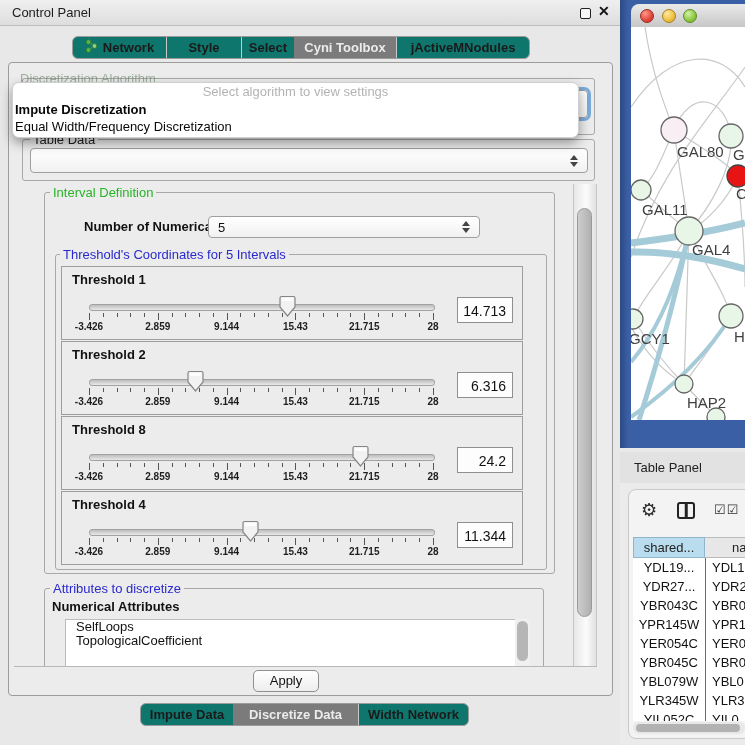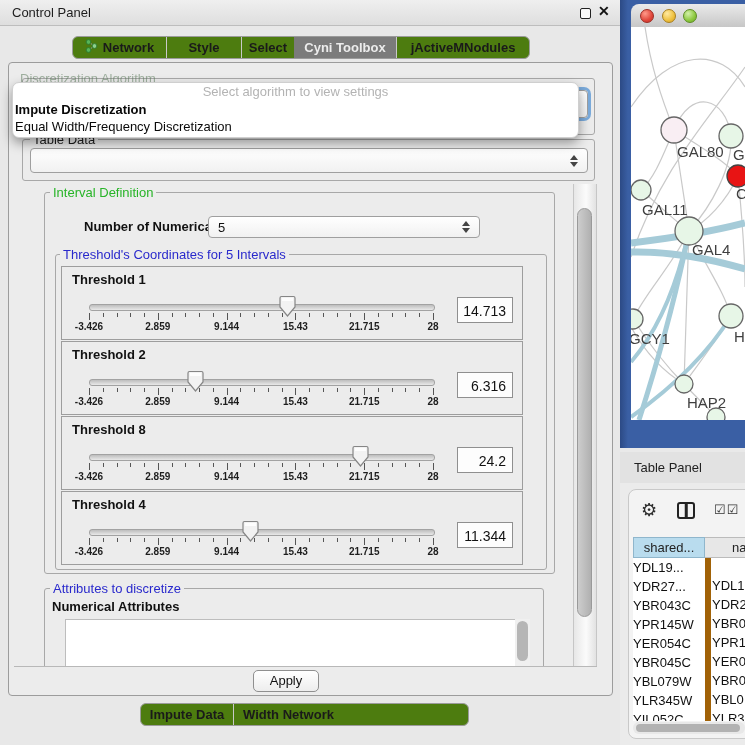--- a/index.html
+++ b/index.html
@@ -6,21 +6,21 @@
   body{width:745px;height:745px;overflow:hidden;background:#e8e8e8;
        font-family:"Liberation Sans",sans-serif;position:relative;}
   .abs{position:absolute;}
   
   #titlebar{left:0;top:0;width:620px;height:25px;background:linear-gradient(#efefef,#dedede);
             border-bottom:1px solid #bdbdbd;}
   #titlebar .t{left:12px;top:5px;font-size:13px;color:#1d1d1d;}
   #float-icon{left:580px;top:8px;width:9px;height:9px;border:1.5px solid #222;border-radius:2px;background:#f8f8f8;}
   #close-icon{left:598px;top:3px;font-size:14px;font-weight:bold;color:#111;}
   
-  .tabstrip{height:21px;background:#4d7c0f;border:1px solid #9b9b9b;border-radius:6px;
+  .tabstrip{height:21px;background:#0f766e;border:1px solid #9b9b9b;border-radius:6px;
             overflow:hidden;display:flex;}
   .tabseg{height:100%;display:flex;align-items:center;justify-content:center;
           font-size:13px;font-weight:600;color:#1a1a1a;box-sizing:border-box;cursor:default;}
   .tabseg.div{border-left:1px solid #c9c9c9;}
   .tabseg.sel{background:#7b7b7b;color:#ececec;border-left:none;}
   #top-tabs{left:72px;top:36px;width:456px;}
   #bottom-tabs{left:140px;top:703px;width:327px;}
   
   #outer-panel{left:8px;top:62px;width:603px;height:632px;background:#ececec;
                border:1px solid #9c9c9c;border-radius:4px;}
@@ -85,22 +85,22 @@
           border:1px solid #c9c9c9;border-radius:8px;}
   #gear-icon{left:641px;top:499px;font-size:18px;color:#2e2e2e;}
   #split-icon{left:677px;top:502px;width:18px;height:17px;border:2.5px solid #222;border-radius:3px;box-sizing:border-box;}
   #split-icon:before{content:"";position:absolute;left:50%;top:0;width:2.5px;height:100%;background:#222;transform:translateX(-50%);}
   #checks-icon{left:714px;top:502px;font-size:13px;color:#333;letter-spacing:1px;}
   #tablewrap{left:633px;top:537px;width:112px;height:184px;overflow:hidden;background:#fff;}
   .th-cell{position:absolute;top:0;height:21px;box-sizing:border-box;font-size:13px;color:#222;line-height:20px;}
   #th1{left:0;width:72px;background:#b9dcee;border:1px solid #8fb6cc;text-align:center;}
   #th2{left:72px;width:40px;background:#e7e7e7;border-top:1px solid #bbb;border-bottom:1px solid #bbb;padding-left:27px;}
   .trow{position:absolute;left:0;width:112px;height:19px;font-size:13px;color:#111;line-height:19px;}
-  .trow .c1{position:absolute;left:0;top:0;width:72px;height:19px;text-align:left;border-right:6px solid #a16207;}
-  .trow .c2{position:absolute;left:79px;top:0;margin-top:18px;}
+  .trow .c1{position:absolute;left:0;top:0;width:72px;height:19px;text-align:center;border-right:1px solid #a16207;}
+  .trow .c2{position:absolute;left:79px;top:0;}
   #hsb-track{left:633px;top:722px;width:112px;height:12px;background:#e8e8e8;border-radius:6px;}
   #hsb-thumb{left:636px;top:724px;width:104px;height:8px;background:#b2b2b2;border-radius:4px;}
   svg text{font-family:"Liberation Sans",sans-serif;}
 </style>
 </head>
 <body>
 
 <div class="abs" id="titlebar">
   <div class="abs t">Control Panel</div>
 </div>
@@ -328,34 +328,39 @@
       <div class="thr-thumb" style="left: 180.2px;"><svg width="17" height="22" viewBox="0 0 17 22">
           <path d="M2.5 1.5 H14.5 Q16 1.5 16 3 V12 L8.5 21 L1 12 V3 Q1 1.5 2.5 1.5 Z" fill="#f2f2f2" stroke="#858585" stroke-width="1.2"></path>
           <path d="M3 3 H14 V6 H3 Z" fill="#fdfdfd"></path>
         </svg></div>
       <div class="thr-value">11.344</div>
     </div>
     <div class="groupbox" style="left: 30px; top: 404px; width: 498px; height: 88px;"></div>
     <div class="grouplabel blue" style="left: 36px; top: 397px;">Attributes to discretize</div>
     <div style="position: absolute; left: 38px; top: 415px; font-size: 13px; font-weight: bold; color: rgb(17, 17, 17);">Numerical Attributes</div>
     <div id="attr-list" style="position: absolute; left: 51px; top: 435px; width: 450px; height: 47px; overflow: hidden;">
+      <div class="attr-item">SelfLoops</div>
+      <div class="attr-item">TopologicalCoefficient</div>
     </div>
     <div id="attr-sb" style="position: absolute; left: 501px; top: 435px; width: 15px; height: 47px;">
       <div class="th"></div>
     </div>
   </div>
 <div class="abs" id="vline-bottom"></div>
 <div class="abs" id="vsb-track"></div>
 <div class="abs" id="vsb-thumb"></div>
 
 <div class="abs" id="apply-btn">Apply</div>
 
 <div class="abs tabstrip" id="bottom-tabs">
     <div class="tabseg" style="width: 92px; flex: 0 0 92px;">
       <span>Impute Data</span>
+    </div>
+    <div class="tabseg sel" style="width: 125px; flex: 0 0 125px;">
+      <span>Discretize Data</span>
     </div>
     <div class="tabseg div" style="width: 110px; flex: 0 0 110px;">
       <span>Width Network</span>
     </div>
   </div>
 
 <div class="abs" id="blue-frame"></div>
 <div class="abs" id="net-titlebar">
   <div class="light" style="left:9px;background:radial-gradient(circle at 35% 30%,#ff9a8a,#e0463a 60%,#c03028);border:1px solid #9c2b22;"></div>
   <div class="light" style="left:31px;background:radial-gradient(circle at 35% 30%,#ffe9a0,#eec03e 60%,#d39c2a);border:1px solid #a8801f;"></div>

